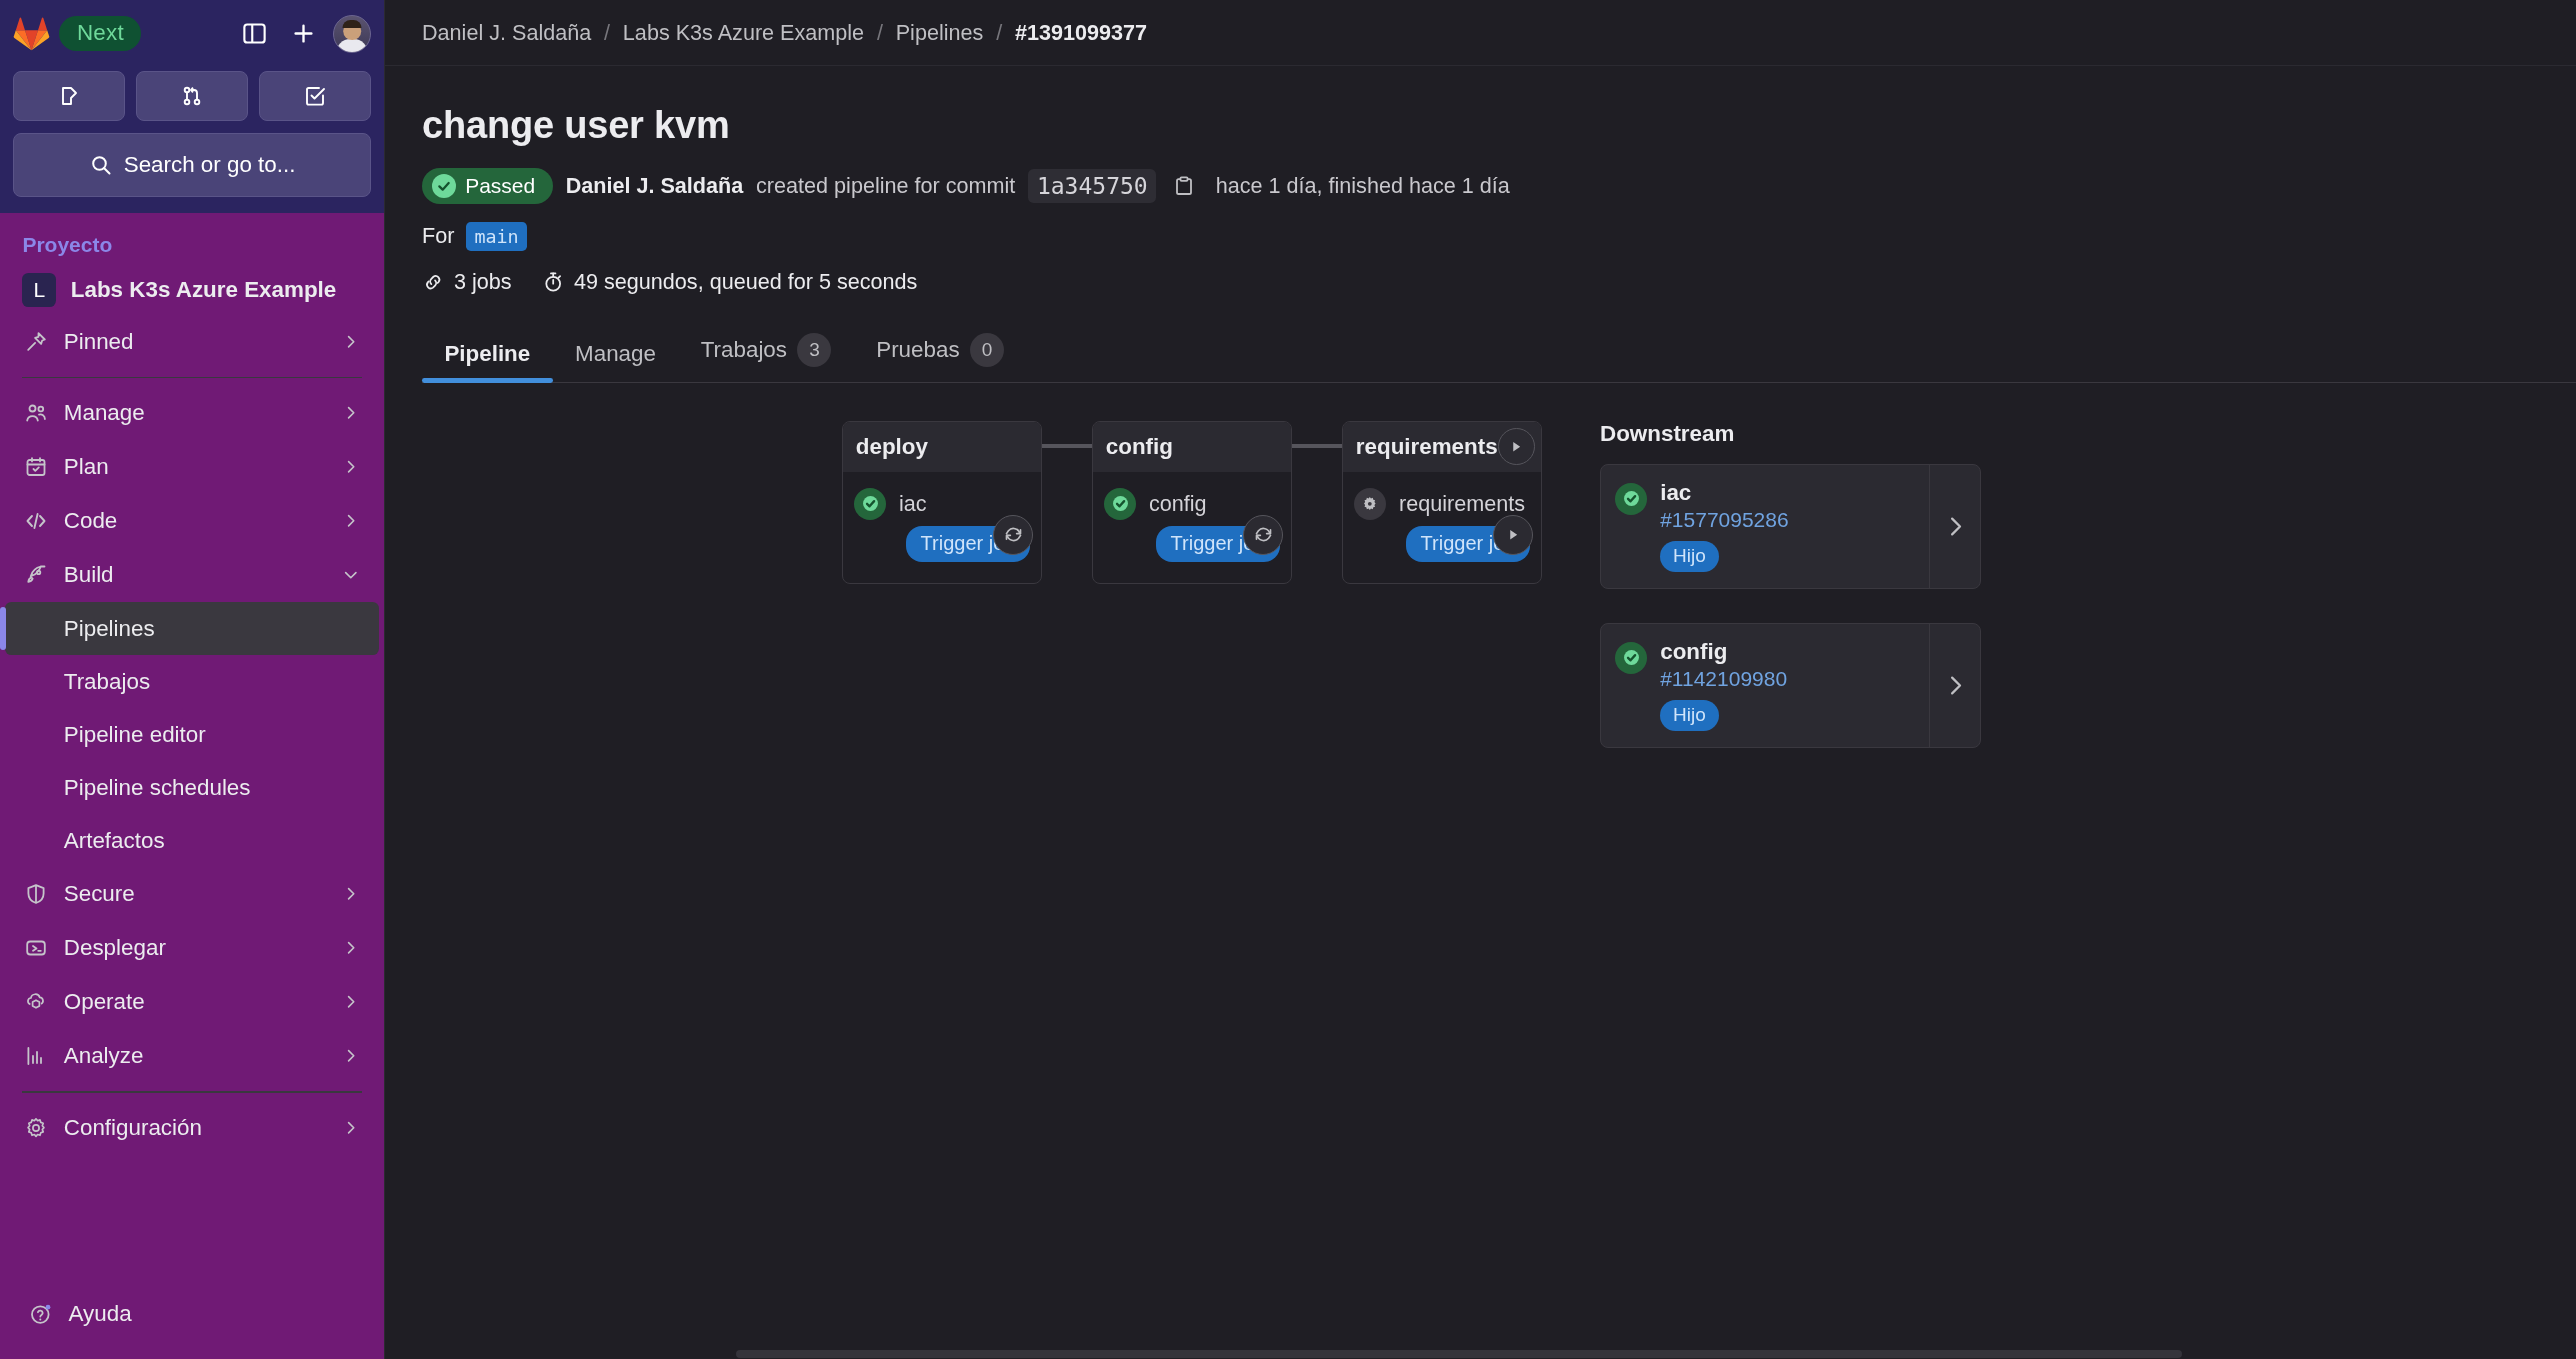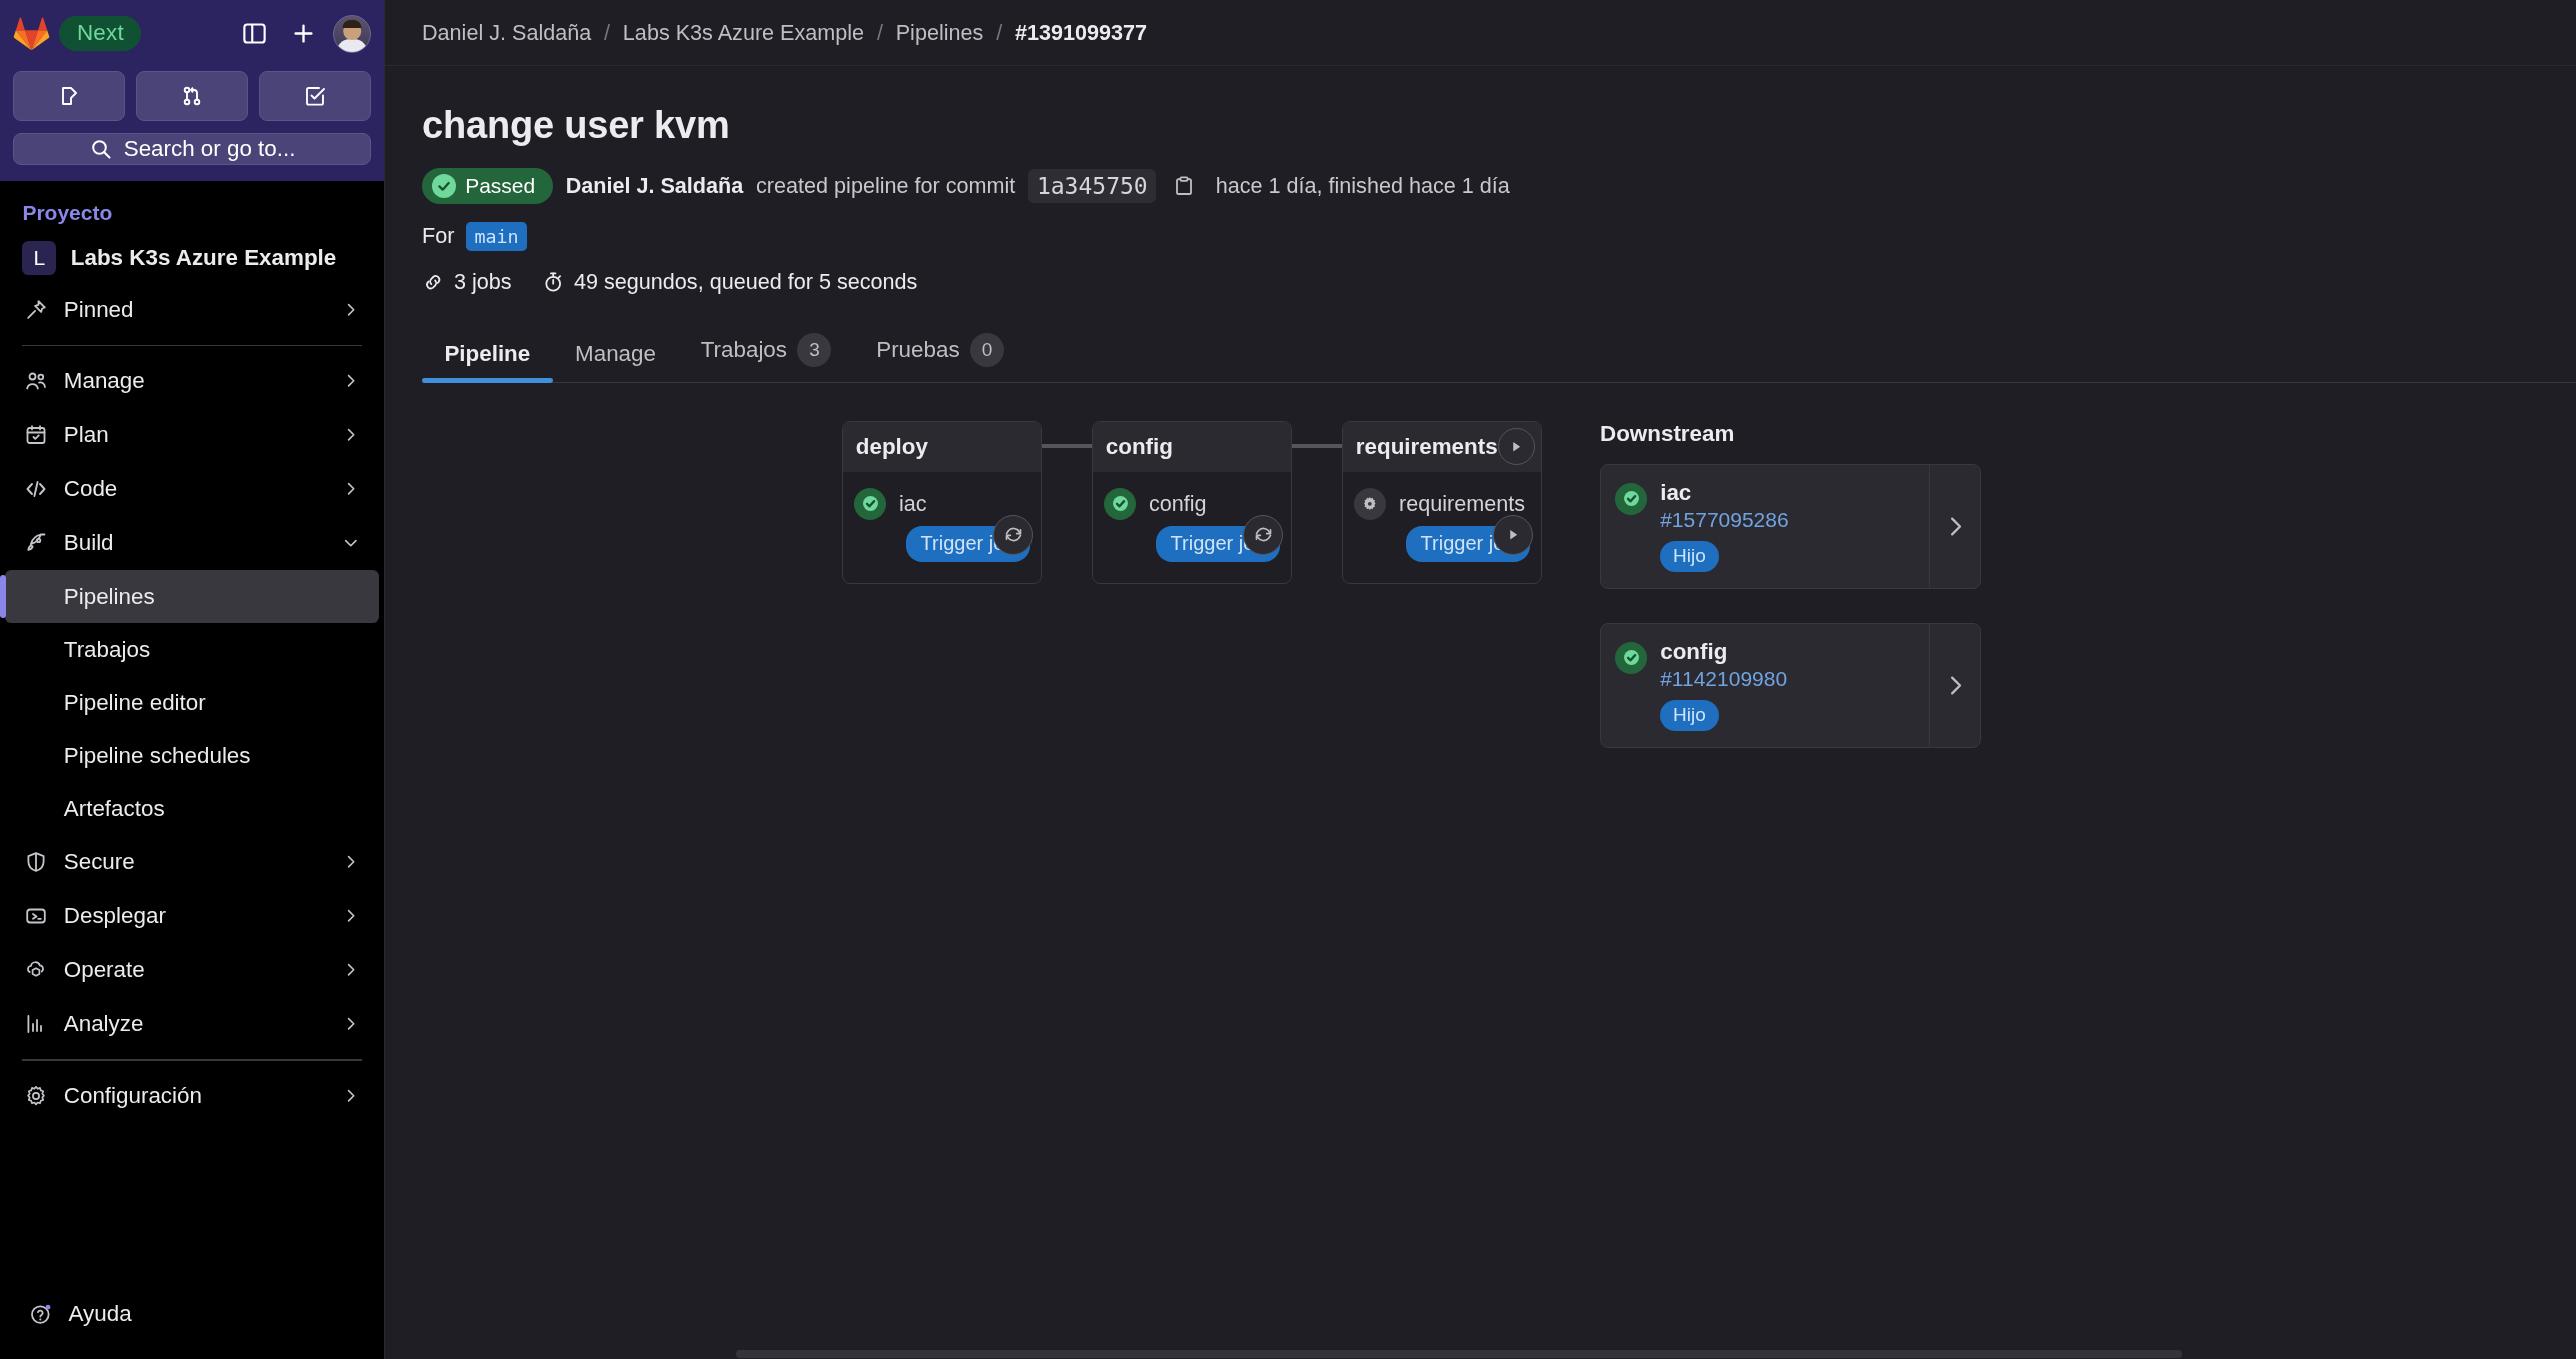--- a/index.html
+++ b/index.html
@@ -7,21 +7,21 @@
     width: 2576px; height: 1360px;
     background: #1f1e24;
     font-family: "Liberation Sans", sans-serif;
     overflow: hidden;
   }
   body { display: flex; }
 
   
   #sidebar {
     width: 385px; height: 1360px;
-    background: #000000;
+    background: #701a75;
     border-right: 1.6px solid #2b2a31;
     display: flex; flex-direction: column;
     flex: 0 0 385px;
     position: relative;
   }
   .sb-top {
     background: #2b2460;
     padding: 11.2px 12.8px 16px 12.8px;
   }
   .sb-brandrow {
@@ -60,21 +60,21 @@
     width: 32px; height: 16px; border-radius: 14.4px 14.4px 0 0; background: #e9e9ef;
   }
   .sb-quickrow { display: flex; gap: 11.2px; margin-top: 14.4px; }
   .quick-btn {
     flex: 1 1 0; height: 50px; background: #4a4478;
     border: 0.8px solid #5a5488; border-radius: 8px;
     display: flex; align-items: center; justify-content: center;
     cursor: pointer;
   }
   .sb-search {
-    margin-top: 12.8px; height: 32px; background: #4a4478;
+    margin-top: 12.8px; height: 64px; background: #4a4478;
     border: 0.8px solid #5a5488; border-radius: 8px;
     display: flex; align-items: center; justify-content: center;
     gap: 11.2px; cursor: pointer; color: #fff; font-size: 22.4px;
   }
 
   .sb-scroll { flex: 1 1 auto; overflow: hidden; padding-top: 6.4px; }
   .sb-sectionlabel {
     color: #8b87e8; font-size: 21px; font-weight: 700;
     padding: 12.8px 22.4px 8px 22.4px;
   }

